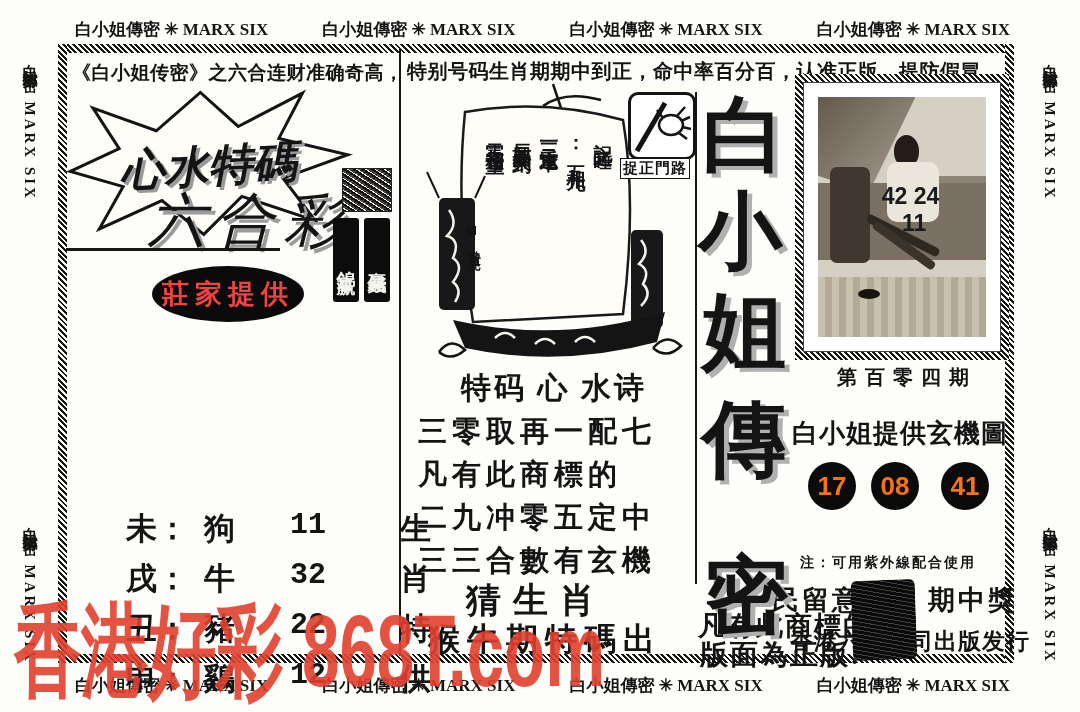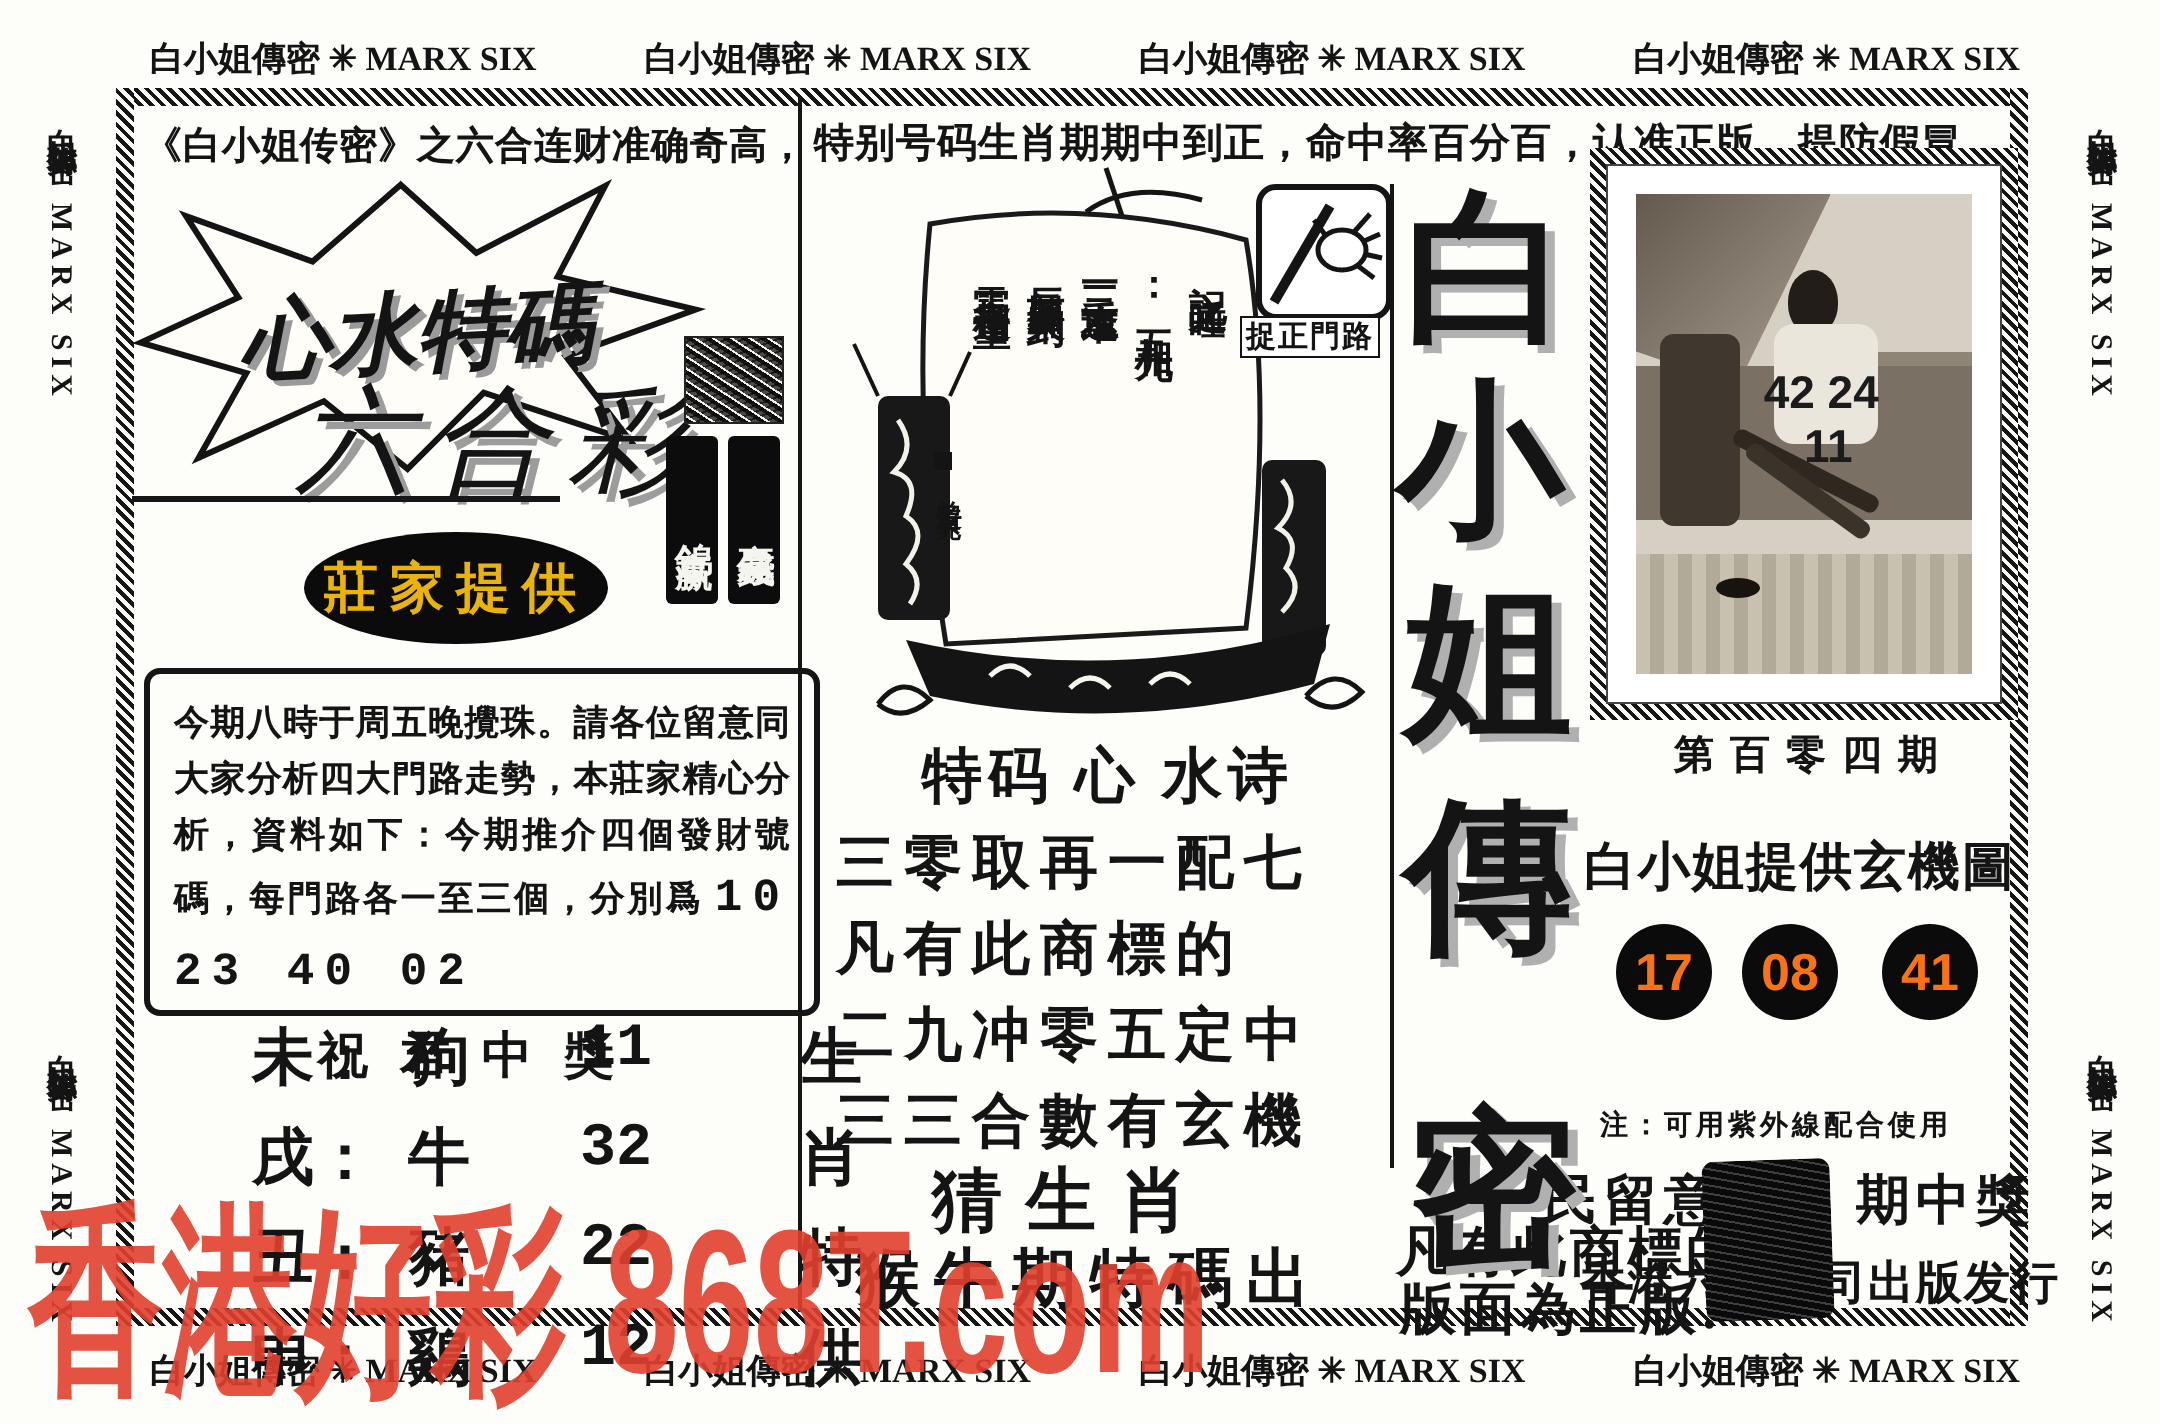--- a/index.html
+++ b/index.html
@@ -18,21 +18,21 @@
   
   .lotto3d{font-weight:400;font-style:italic;font-size:58px;letter-spacing:10px;
            text-shadow:4px 4px 0 #9c9c9c;white-space:nowrap;}
   .sealbox{background:#0c0c0c;color:#f5f5f0;writing-mode:vertical-rl;text-orientation:upright;
            font-weight:bold;font-size:19px;text-align:center;border-radius:3px;
            display:flex;align-items:center;justify-content:center;letter-spacing:4px;}
   .noise{background:#8a857c;
          background-image:repeating-linear-gradient(33deg,rgba(0,0,0,.85) 0 2px,rgba(255,255,255,.9) 2px 3px,rgba(0,0,0,.45) 3px 5px),
                           repeating-linear-gradient(-21deg,rgba(0,0,0,.6) 0 1px,transparent 1px 3px);
          border:1px solid #222;}
-  .dealer{background:#0b0b0b;color:#eab308;border-radius:50%;display:flex;align-items:center;
+  .dealer{background:#0b0b0b;color:#ef4444;border-radius:50%;display:flex;align-items:center;
           justify-content:center;font-size:27px;font-weight:bold;letter-spacing:6px;}
   .infobox{border:3px solid #151515;border-radius:8px;padding:10px 12px;font-size:17.5px;
            font-weight:bold;line-height:1.6;text-align:justify;}
   .lucky{font-family:"Liberation Mono","DejaVu Sans Mono",monospace;font-size:23px;letter-spacing:5px;}
   .bless{text-align:center;font-size:25px;letter-spacing:16px;margin-top:4px;}
   .zrow{display:flex;font-weight:bold;font-size:31px;white-space:nowrap;}
   .zrow .c1{width:78px;} .zrow .c2{width:86px;}
   .zrow .c3{width:110px;font-family:"Liberation Mono","DejaVu Sans Mono",monospace;font-size:30px;}
   .zrow .c4{width:46px;}
   
@@ -127,25 +127,20 @@
 
   <div class="abs lotto3d" style="left:148px;top:182px;">六合彩</div>
   <div class="abs vline" style="left:66px;top:248px;width:214px;height:3px;"></div>
 
   <div class="abs noise" style="left:342px;top:168px;width:48px;height:42px;"></div>
   <div class="abs sealbox" style="left:333px;top:218px;width:26px;height:84px;">錦赢</div>
   <div class="abs sealbox" style="left:364px;top:218px;width:26px;height:84px;">赢錢</div>
 
   <div class="abs dealer" style="left:152px;top:266px;width:152px;height:56px;">莊家提供</div>
 
-  <div class="abs infobox" style="left:72px;top:334px;width:308px;height:148px;">
-    <span>今期八時于周五晚攪珠。請各位留意同大家分析四大門路走勢，本莊家精心分析，資料如下：今期推介四個發財號碼，每門路各一至三個，分別爲</span>
-    <span class="lucky">10  23 40 02</span>
-    <div class="bless">祝君中獎</div>
-  </div>
 
   <div class="abs" style="left:126px;top:508px;">
     <div class="zrow" style="margin-bottom:8px;">
       <span class="c1">未：</span>
       <span class="c2">狗</span>
       <span class="c3">11</span>
       <span class="c4">生</span>
     </div>
     <div class="zrow" style="margin-bottom:8px;">
       <span class="c1">戌：</span>

